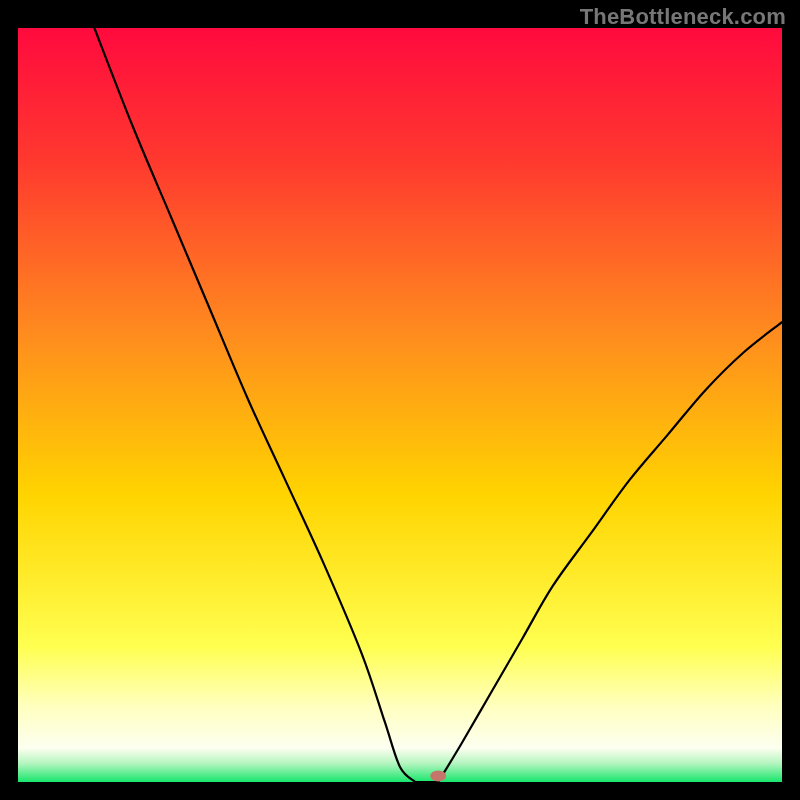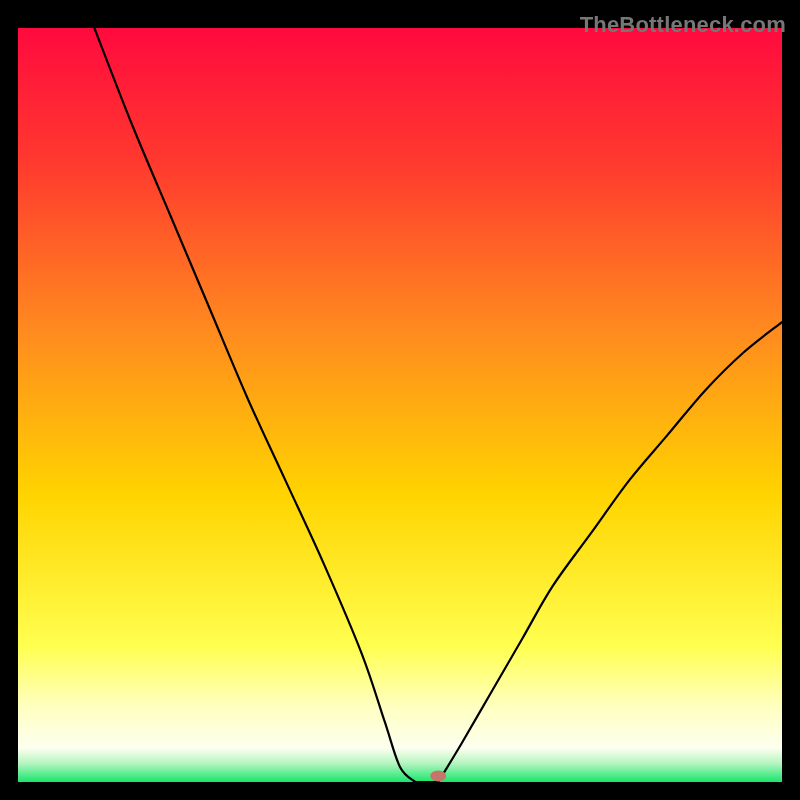--- a/index.html
+++ b/index.html
@@ -12,21 +12,21 @@
     overflow: hidden;
   }
   .frame {
     position: relative;
     width: 800px;
     height: 800px;
     background: #000;
   }
   .attribution {
     position: absolute;
-    top: 12px;
+    top: 4px;
     right: 14px;
     font-size: 22px;
     font-weight: 600;
     color: #777;
     letter-spacing: 0.2px;
     z-index: 5;
   }
   .plot {
     position: absolute;
     left: 18px;

